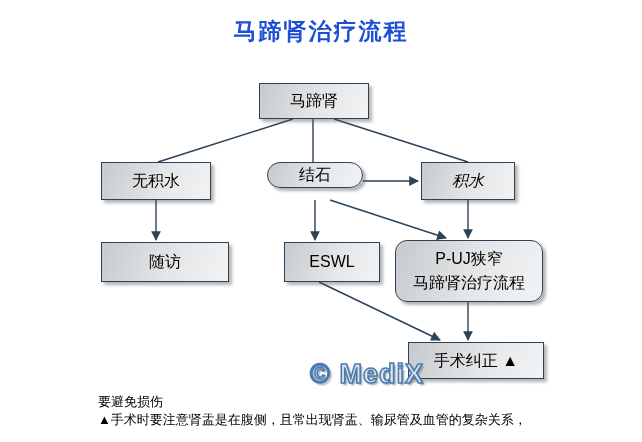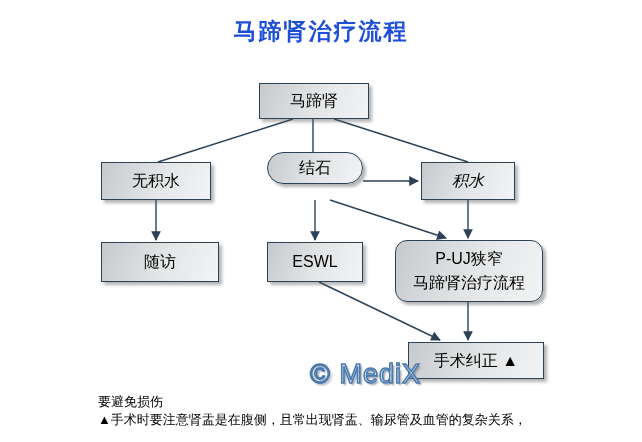--- a/index.html
+++ b/index.html
@@ -26,29 +26,29 @@
     position:absolute;z-index:2;
     border:1.5px solid var(--box-border);
     background:linear-gradient(110deg,#c7cacd 0%,#e4e6e7 55%,#f2f3f4 100%);
     box-shadow:3px 3px 3px rgba(90,90,90,0.45);
     display:flex;flex-direction:column;align-items:center;justify-content:center;
     font-size:16px;color:#000;line-height:1.5;
     box-sizing:border-box;
   }
   #node-horseshoe{left:259px;top:83px;width:110px;height:36px;}
   #node-no-hydro {left:101px;top:162px;width:110px;height:38px;}
-  #node-stone    {left:267px;top:152px;width:96px;height:32px;border-radius:18px;}
+  #node-stone    {left:267px;top:162px;width:96px;height:26px;border-radius:18px;}
   #node-hydro    {left:421px;top:162px;width:94px;height:38px;font-style:italic;}
-  #node-followup {left:101px;top:242px;width:118px;height:40px;}
-  #node-eswl     {left:267px;top:242px;width:96px;height:40px;}
+  #node-followup {left:101px;top:242px;width:128px;height:40px;}
+  #node-eswl     {left:284px;top:242px;width:96px;height:40px;}
   #node-puj      {left:395px;top:240px;width:148px;height:62px;border-radius:12px;}
   #node-surgery  {left:408px;top:342px;width:136px;height:37px;}
   .watermark{
     position:absolute;left:310px;top:359px;z-index:3;
-    font-size:27px;font-weight:normal;letter-spacing:1px;
+    font-size:27px;font-weight:bold;letter-spacing:1px;
     color:var(--wm-fill);
     -webkit-text-stroke:1.6px var(--wm-stroke);
     text-shadow:2px 2px 2px rgba(120,130,140,0.8);
     white-space:nowrap;
   }
   .footnote{
     position:absolute;left:98px;top:393px;width:470px;z-index:2;
     font-size:13px;color:#000;line-height:18px;
   }
 </style>

